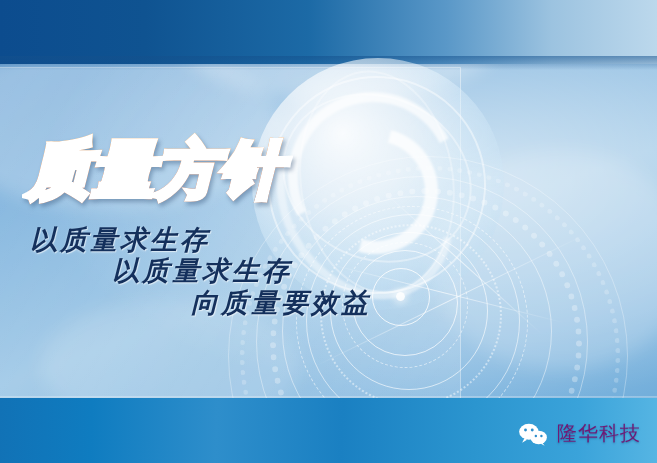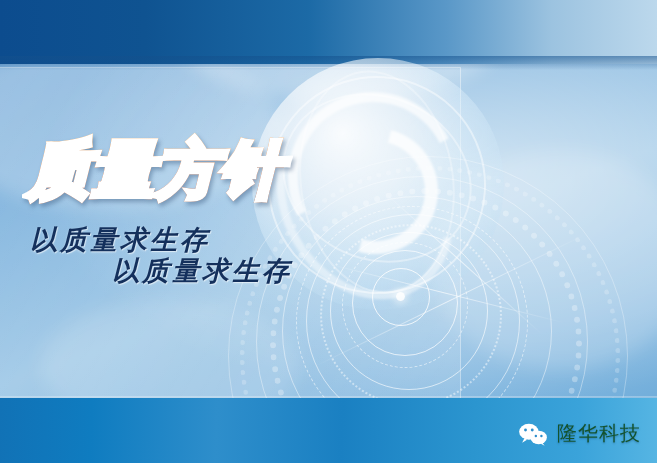--- a/index.html
+++ b/index.html
@@ -138,21 +138,21 @@
   .slogan-3{left:191px;top:285px;}
 
   
   #footer-brand{
     position:absolute;left:518px;top:420px;
     display:flex;align-items:center;gap:9px;
   }
   .wechat-icon{width:30px;height:24px;display:block;}
   .brand-text{
     font-family:"DejaVu Sans","Liberation Sans",sans-serif;
-    font-size:20px;color:#14532d;letter-spacing:1px;
+    font-size:20px;color:#701a75;letter-spacing:1px;
     text-shadow:0 1px 2px rgba(10,60,110,.45);
     white-space:nowrap;
   }
 </style>
 </head>
 <body>
 
 <div id="banner">
 
   <div class="layer base-sky"></div>
@@ -195,20 +195,21 @@
   <div class="hub" style="left:396px;top:292px;"></div>
 
   <div class="bottom-band-top"></div>
   <div class="bottom-band"></div>
 
   <div id="title-group">
     <div class="main-title">质量方针</div>
 
     <div class="slogan slogan-1">以质量求生存</div>
     <div class="slogan slogan-2">以质量求生存</div>
+    <div class="slogan slogan-3">向质量要效益</div>
   </div>
 
   <div id="footer-brand">
     <span>
       <svg class="wechat-icon" viewBox="0 0 40 32" xmlns="http://www.w3.org/2000/svg" aria-hidden="true">
         <ellipse cx="14.5" cy="13" rx="13" ry="10.6" fill="#ffffff"></ellipse>
         <path d="M8.5 21.5 L5.5 27.5 L12 23.6 Z" fill="#ffffff"></path>
         <circle cx="10" cy="10.6" r="1.9" fill="#2e8ecb"></circle>
         <circle cx="19" cy="10.6" r="1.9" fill="#2e8ecb"></circle>
         <ellipse cx="27.5" cy="20.5" rx="11" ry="9" fill="#ffffff"></ellipse>

